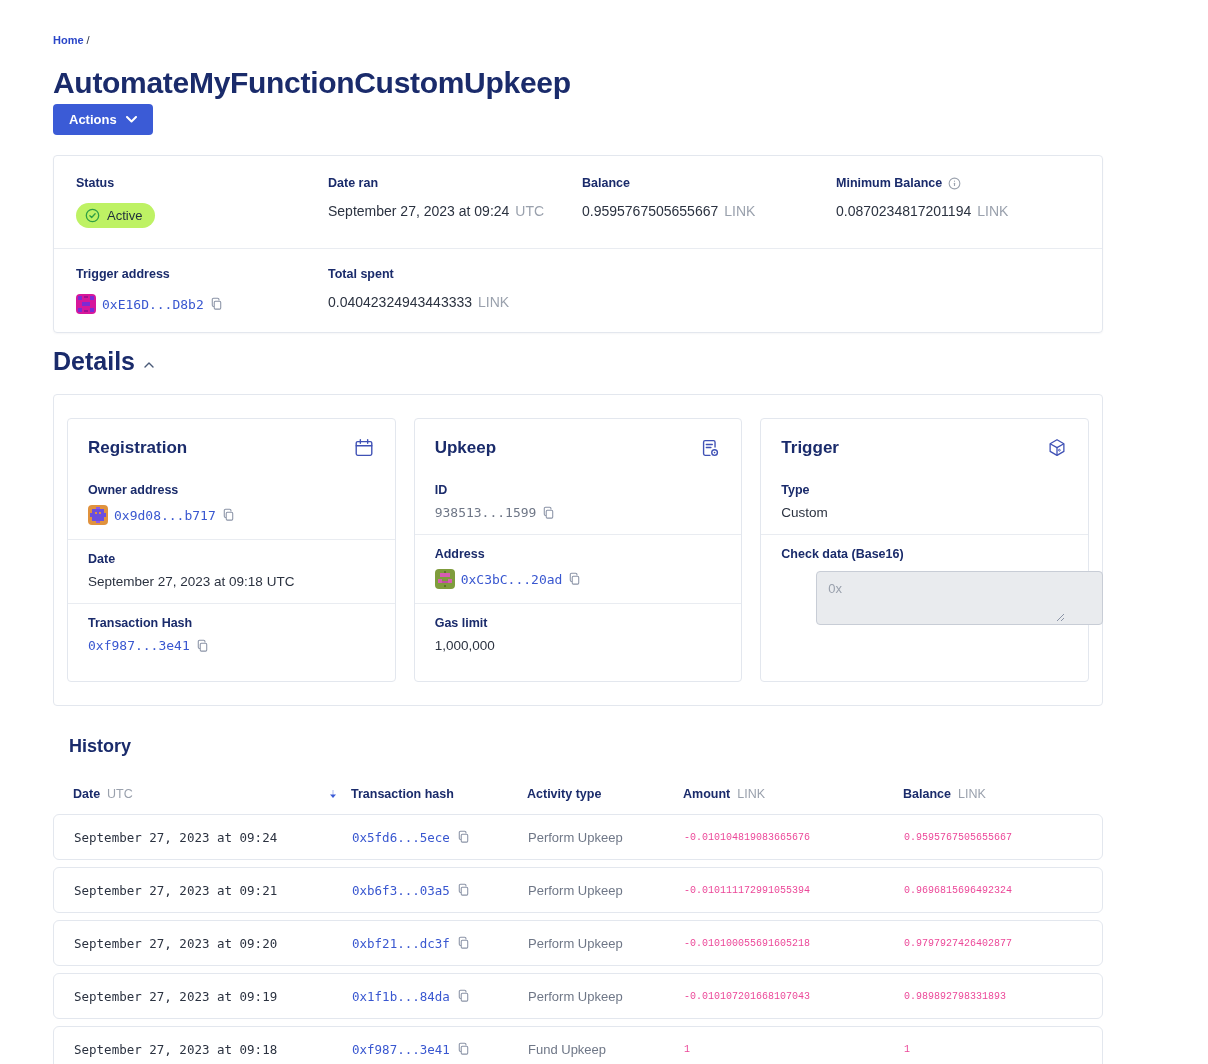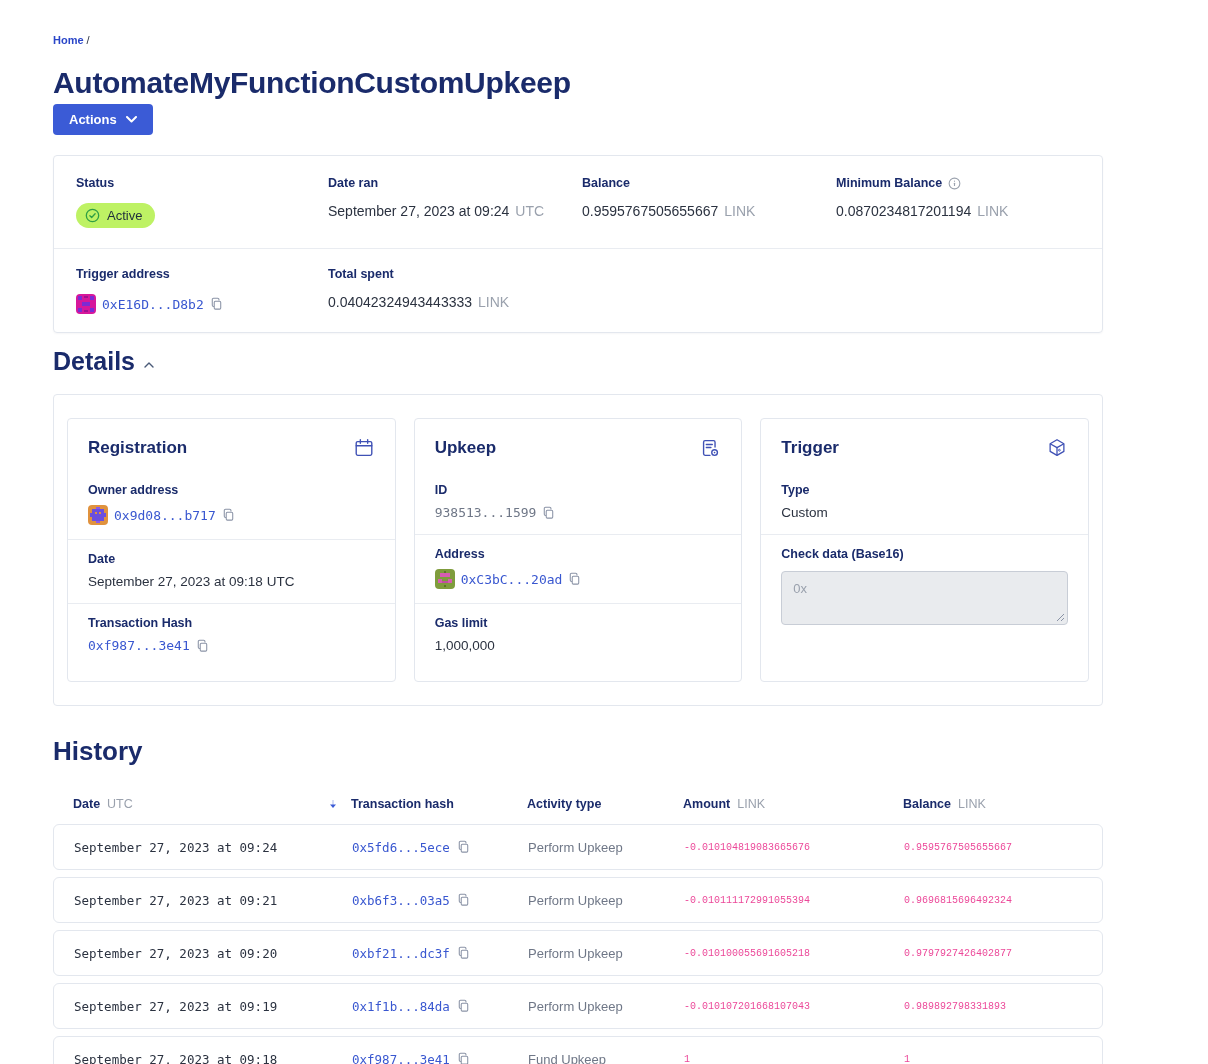--- a/index.html
+++ b/index.html
@@ -33,26 +33,26 @@
   .details-container { border: 1px solid #e3e7ee; border-radius: 4px; padding: 23px 13px; margin-bottom: 30px; }
   .details-grid { display: grid; grid-template-columns: 1fr 1fr 1fr; gap: 18px; }
   .detail-card { border: 1px solid #e3e7ee; border-radius: 4px; padding: 18px 20px 16px; min-height: 225px; }
   .detail-card-head { display: flex; justify-content: space-between; align-items: center; margin-bottom: 14px; }
   .detail-card-title { font-size: 17px; font-weight: bold; color: #1a2b6b; }
   .detail-section { padding: 10px 0 12px; }
   .detail-section .field-value { margin-top: 8px; font-size: 13.5px; }
   .detail-divider { border: none; border-top: 1px solid #e9ecf1; margin: 2px -20px; }
   .gray-mono { color: #6f7787; }
   .checkdata-box { position: relative; margin-top: 10px; }
-  .checkdata-textarea { width: 100%; height: 54px; background: #e9ebee; border: 1px solid #c8cdd6; border-radius: 4px; resize: none; font-family: "Liberation Sans", sans-serif; font-size: 13px; padding: 9px 11px; color: #2b3240; }
+  .checkdata-textarea { width: 100%; height: 54px; background: #e9ebee; border: 1px solid #c8cdd6; border-radius: 4px; resize: none; font-family: "Liberation Sans", sans-serif; font-size: 13px; padding: 9px 11px; color: #2b3240; margin-left: 35px; }
   .checkdata-textarea::placeholder { color: #9aa1ad; }
   .resize-handle { position: absolute; right: 3px; bottom: 3px; pointer-events: none; }
 
   
-  .history-heading { font-size: 26px; margin-bottom: 30px; }
+  .history-heading { font-size: 18px; margin-bottom: 30px; margin-left: 16px; }
   .history-table-header, .history-row { display: grid; grid-template-columns: 278px 176px 156px 220px 1fr; align-items: center; padding: 0 20px; }
   .history-table-header { margin-bottom: 13px; font-size: 12.5px; }
   .th { font-weight: bold; color: #1a2b6b; display: flex; align-items: center; gap: 7px; }
   .th .suffix { font-weight: normal; color: #9aa1ad; }
   .th-date { padding-right: 14px; justify-content: space-between; }
   .th-date .th-left { display: flex; align-items: center; gap: 7px; }
   .history-rows { display: flex; flex-direction: column; gap: 7px; }
   .history-row { border: 1px solid #e3e7ee; border-radius: 6px; height: 46px; background: #fff; }
   .cell-date { font-family: "DejaVu Sans Mono", monospace; font-size: 12.5px; color: #2b3240; }
   .cell-hash { display: flex; align-items: center; gap: 7px; }

